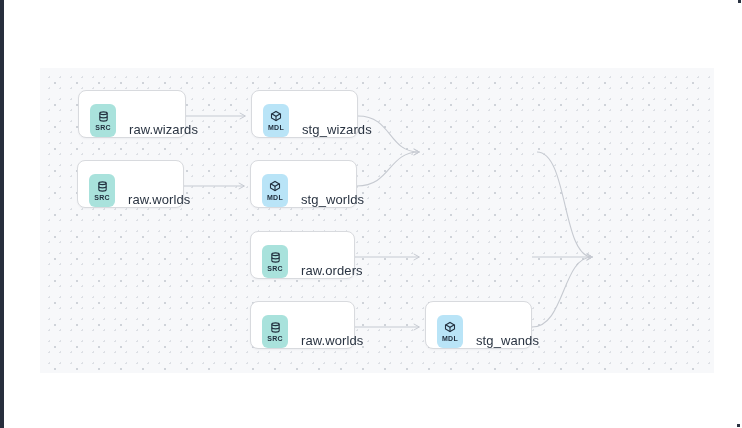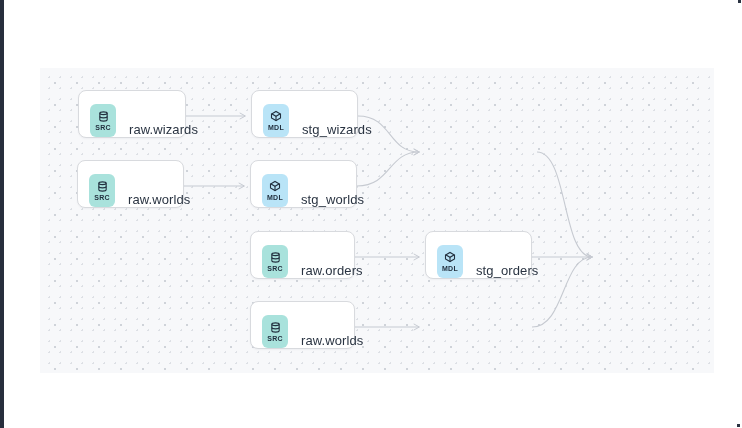--- a/index.html
+++ b/index.html
@@ -143,39 +143,39 @@
       <svg viewBox="0 0 24 24" width="11" height="11" fill="none" stroke="#22303f" stroke-width="2.4">
         <ellipse cx="12" cy="5" rx="8" ry="3"></ellipse>
           <path d="M4 5v14c0 1.7 3.6 3 8 3s8-1.3 8-3V5"></path>
           <path d="M4 12c0 1.7 3.6 3 8 3s8-1.3 8-3"></path>
       </svg>
       <span class="badge-label">SRC</span>
     </span>
     <span class="node-label">raw.orders</span>
   </div>
 
-  <div class="node mdl" style="left:425px;top:231px;width:107px">
-    <span class="badge">
-      <svg viewBox="0 0 24 24" width="12" height="12" fill="none" stroke="#22303f" stroke-width="2.2">
-        <path d="M21 16V8l-9-5-9 5v8l9 5 9-5z"></path>
-          <path d="M3.3 7.6 12 12.5l8.7-4.9"></path>
-          <path d="M12 22V12.5"></path>
-      </svg>
-      <span class="badge-label">MDL</span>
-    </span>
-    <span class="node-label">stg_orders</span>
-  </div>
 
 
   <div class="node src" style="left:250px;top:301px;width:105px">
     <span class="badge">
       <svg viewBox="0 0 24 24" width="11" height="11" fill="none" stroke="#22303f" stroke-width="2.4">
         <ellipse cx="12" cy="5" rx="8" ry="3"></ellipse>
           <path d="M4 5v14c0 1.7 3.6 3 8 3s8-1.3 8-3V5"></path>
           <path d="M4 12c0 1.7 3.6 3 8 3s8-1.3 8-3"></path>
       </svg>
       <span class="badge-label">SRC</span>
     </span>
     <span class="node-label">raw.worlds</span>
   </div>
 
+  <div class="node mdl" style="left:425px;top:301px;width:107px">
+    <span class="badge">
+      <svg viewBox="0 0 24 24" width="12" height="12" fill="none" stroke="#22303f" stroke-width="2.2">
+        <path d="M21 16V8l-9-5-9 5v8l9 5 9-5z"></path>
+          <path d="M3.3 7.6 12 12.5l8.7-4.9"></path>
+          <path d="M12 22V12.5"></path>
+      </svg>
+      <span class="badge-label">MDL</span>
+    </span>
+    <span class="node-label">stg_wands</span>
+  </div>
 
 </div>
 
 </body></html>

